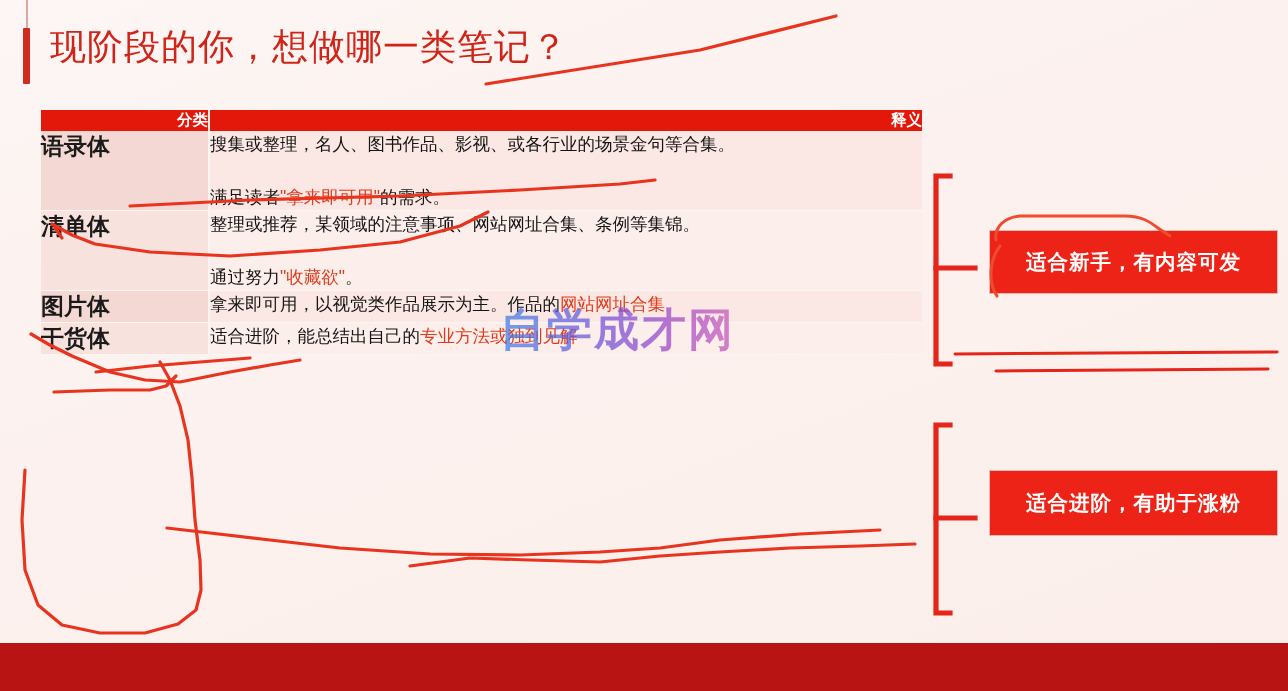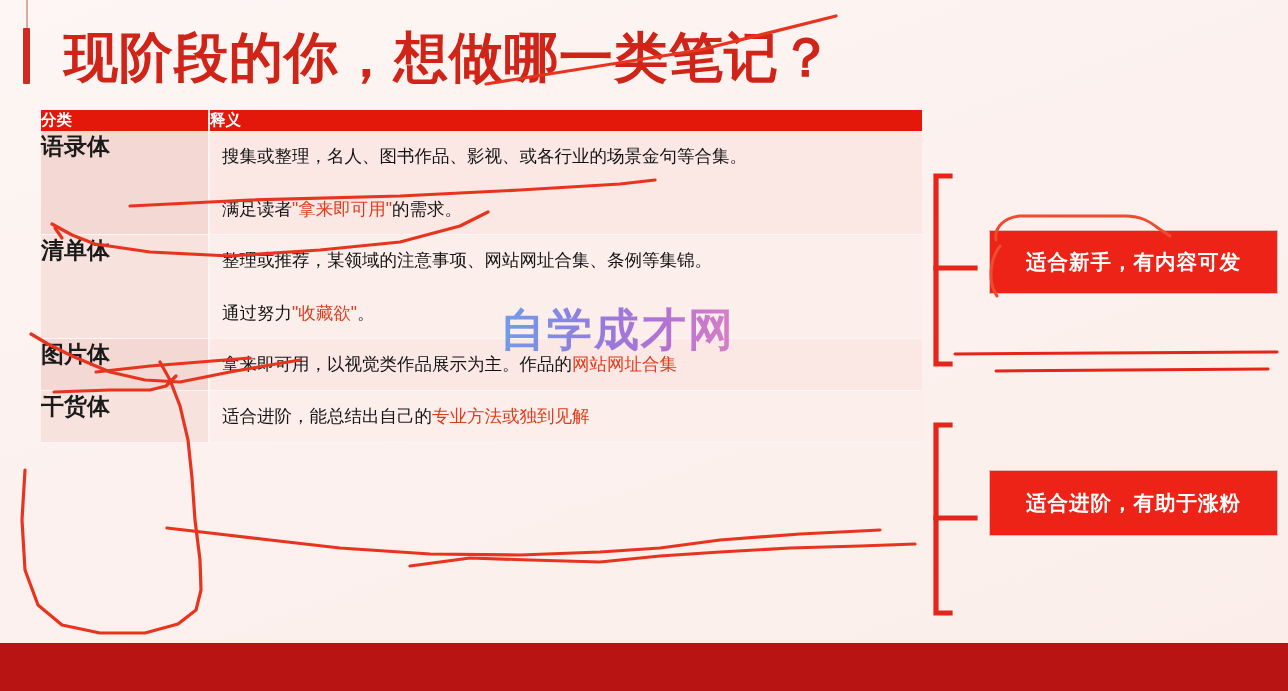--- a/index.html
+++ b/index.html
@@ -14,36 +14,36 @@
   
   .footer-band{position:absolute;left:0;bottom:0;width:1288px;height:58px;overflow:hidden;}
   .footer-band .band{position:absolute;left:-40px;bottom:-60px;width:1420px;height:108px;
       background:#b81414;border-top-left-radius:120px 60px;border-top-right-radius:0;}
   .footer-band .band2{position:absolute;left:-60px;bottom:-64px;width:300px;height:112px;
       background:#b81414;border-top-left-radius:0;}
 
   
   .title-bar{position:absolute;left:23px;top:28px;width:7px;height:56px;background:#d12b20;border-radius:1px;}
   .title-bar-thin{position:absolute;left:26px;top:0px;width:1.5px;height:30px;background:#d8aaa2;}
-  .page-title{position:absolute;left:64px;top:24px;font-size:54px;font-weight:bold;color:#cf2417;
+  .page-title{position:absolute;left:50px;top:24px;font-size:36px;font-weight:normal;color:#cf2417;
       letter-spacing:1px;white-space:nowrap;line-height:1.25;}
 
   
   .tbl{position:absolute;left:41px;top:110px;width:881px;border-collapse:separate;border-spacing:0;}
   .tbl td,.tbl th{vertical-align:top;padding:0;}
-  .th{background:#e3170a;color:#ffffff;font-size:15.5px;font-weight:bold;padding:8px 12px 9px 12px;text-align:left;}
+  .th{background:#e3170a;color:#ffffff;font-size:15.5px;font-weight:bold;padding:8px 12px 9px 12px;text-align:right;}
   .th.cat{width:167px;border-right:2px solid #fbece8;}
   .cell-cat{background:#f4d8d3;color:#1a1a1a;font-size:23px;font-weight:bold;
       padding:10px 0 0 14px;border-right:2px solid #fdf5f3;border-bottom:1.5px solid #fdf5f3;white-space:nowrap;}
   .cell-def{background:#fbe8e4;color:#141414;font-size:17.5px;line-height:1.52;
       padding:10px 14px 10px 14px;border-bottom:1.5px solid #fdf5f3;}
   .alt .cell-cat{background:#f7e2de;}
   .alt .cell-def{background:#fceeeb;}
   .hl{color:#e23b1c;}
-  .def-p{margin:12px;}
+  .def-p{margin:0;}
   .def-p + .def-p{margin-top:26px;}
 
   
   .callout{position:absolute;background:#ee2317;color:#fff;font-size:20.5px;font-weight:bold;
       display:flex;align-items:center;justify-content:center;letter-spacing:1px;white-space:nowrap;
       box-shadow:0 0 0 1px rgba(150,20,10,.25);}
   #callout1{left:990px;top:231px;width:287px;height:62px;}
   #callout2{left:990px;top:471px;width:287px;height:64px;}
 
   

